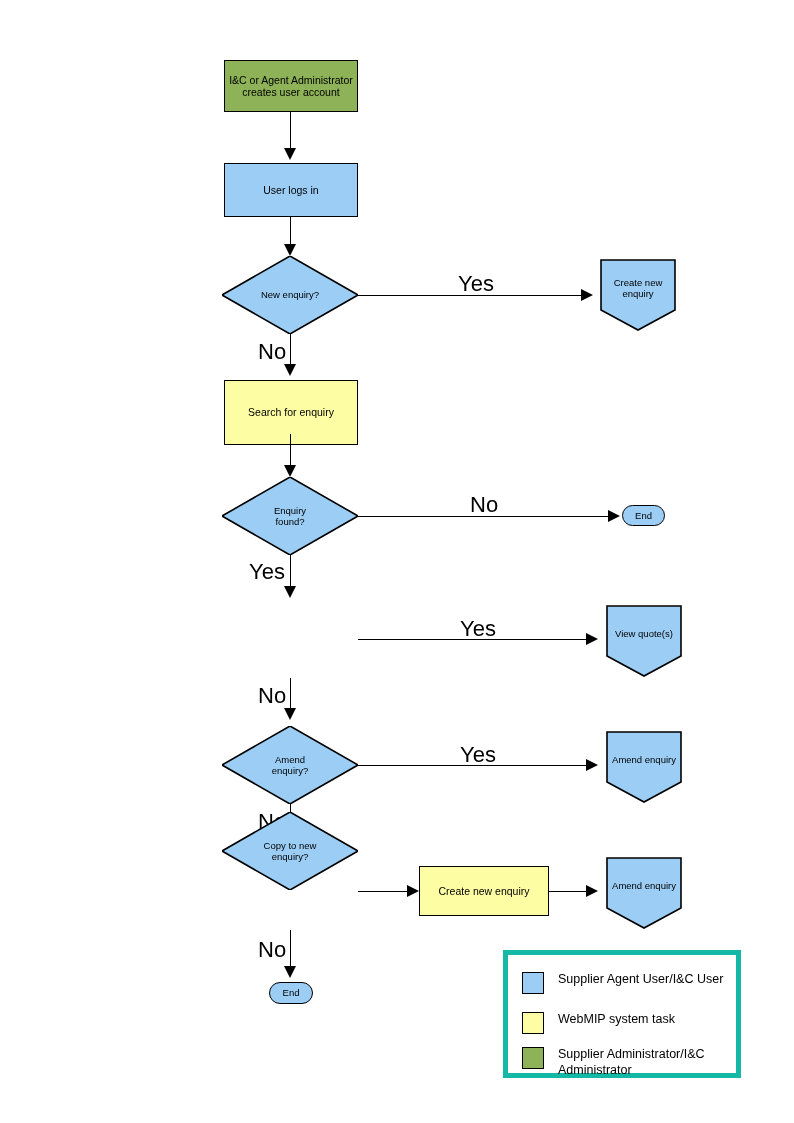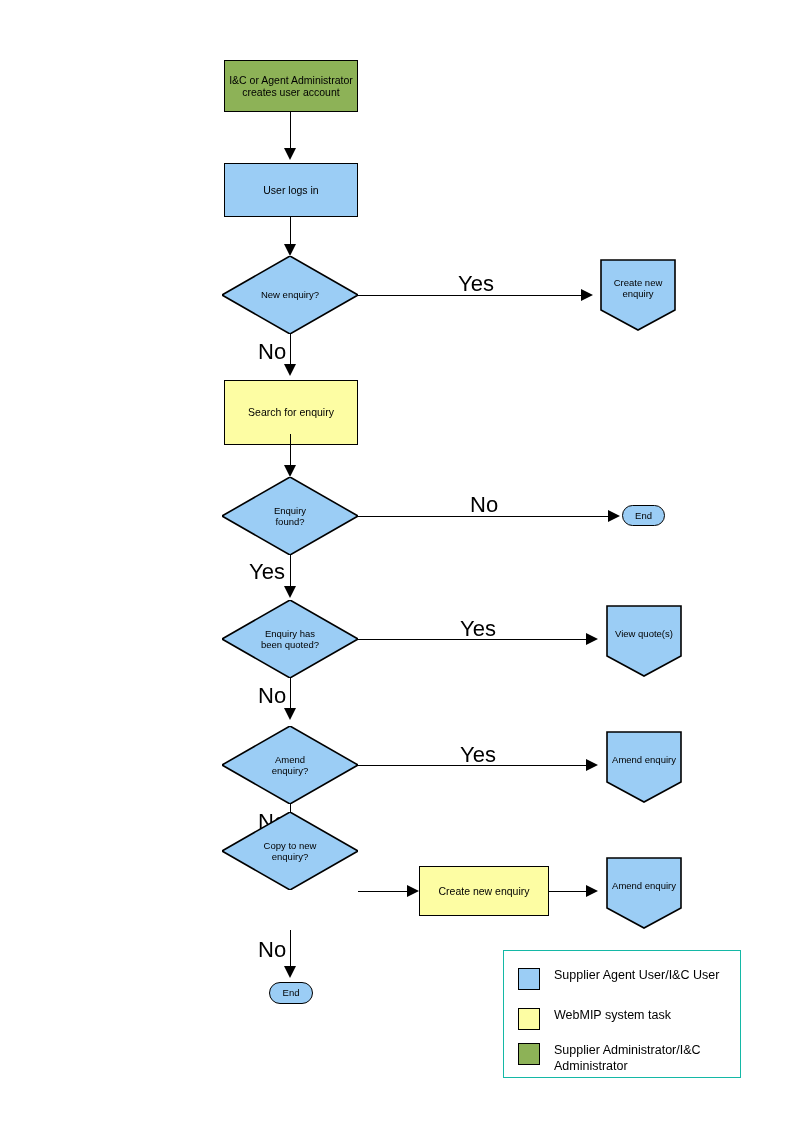--- a/index.html
+++ b/index.html
@@ -101,21 +101,21 @@
   .edge-label {
     position: absolute;
     font-size: 22px;
     color: #000000;
     white-space: nowrap;
   }
 
   
   #legend {
     position: absolute;
-    border: 1px solid #14b8a6;
+    border: 5px solid #14b8a6;
     background: #ffffff;
     box-sizing: border-box;
   }
   .legend-row {
     position: absolute;
     display: flex;
     align-items: flex-start;
   }
   .legend-swatch {
     width: 22px;
@@ -198,27 +198,20 @@
   <div class="edge-label" style="left:470px; top:492px;">No</div>
 
   <div class="node stadium txt-sm" style="left:622px; top:505px; width:43px; height:21px;">
     <span>End</span>
   </div>
 
   <div class="vline" style="left:290px; top:555px; height:37px;"></div>
   <div class="arrow-down" style="left:284px; top:586px;"></div>
   <div class="edge-label" style="left:249px; top:559px;">Yes</div>
 
-  <div class="node diamond txt-sm" style="left:222px; top:600px; width:136px; height:78px;">
-    <svg class="dshape" viewBox="0 0 136 78" preserveAspectRatio="none">
-      <polygon points="68,0 136,39 68,78 0,39" fill="#9BCDF5" stroke="#000000" stroke-width="1.6"></polygon>
-    </svg>
-    <span class="dlabel" style="white-space:pre-line;">Enquiry has
-been quoted?</span>
-  </div>
 
   <div class="hline" style="left:358px; top:639px; width:228px;"></div>
   <div class="arrow-right" style="left:586px; top:633px;"></div>
   <div class="edge-label" style="left:460px; top:616px;">Yes</div>
 
   <div class="node pent txt-sm" style="left:606px; top:605px; width:76px; height:72px;">
     <svg class="pshape" viewBox="0 0 76 72" preserveAspectRatio="none">
       <polygon points="1,1 75,1 75,51 38,71 1,51" fill="#9BCDF5" stroke="#000000" stroke-width="1.6"></polygon>
     </svg>
     <span class="plabel" style="white-space:pre-line;">View quote(s)</span>

